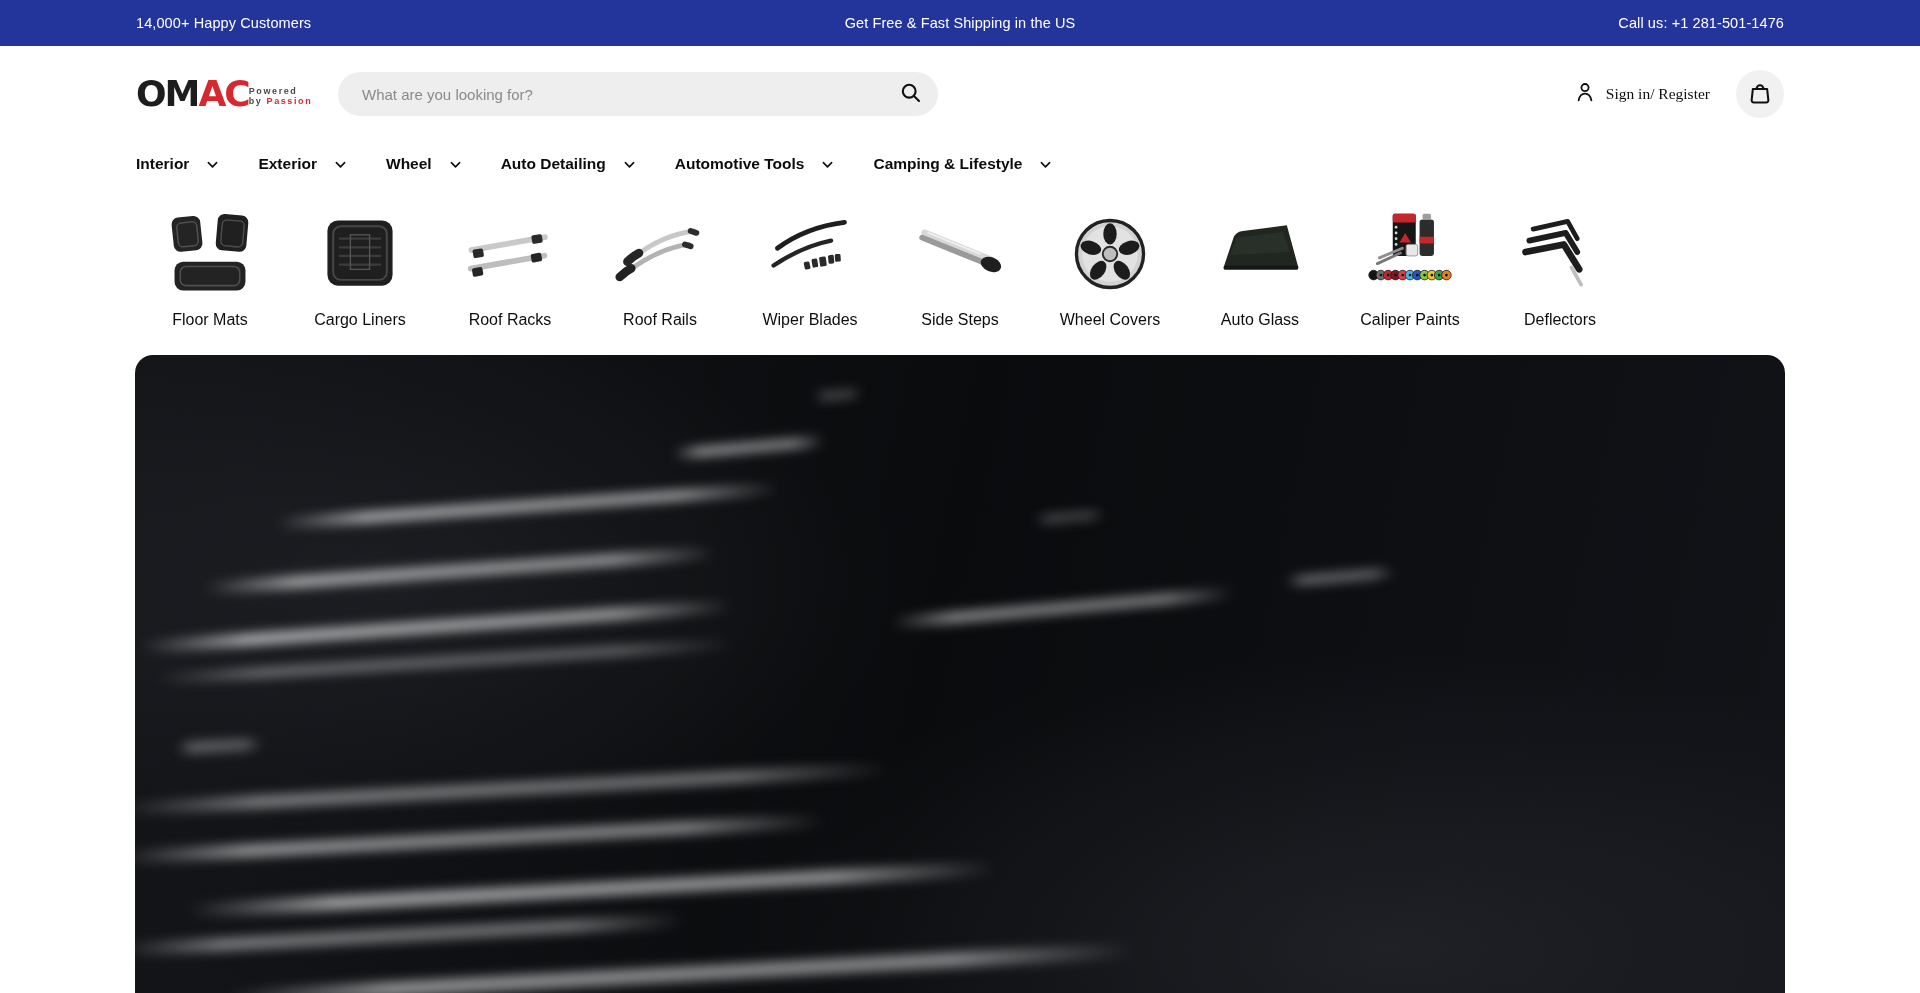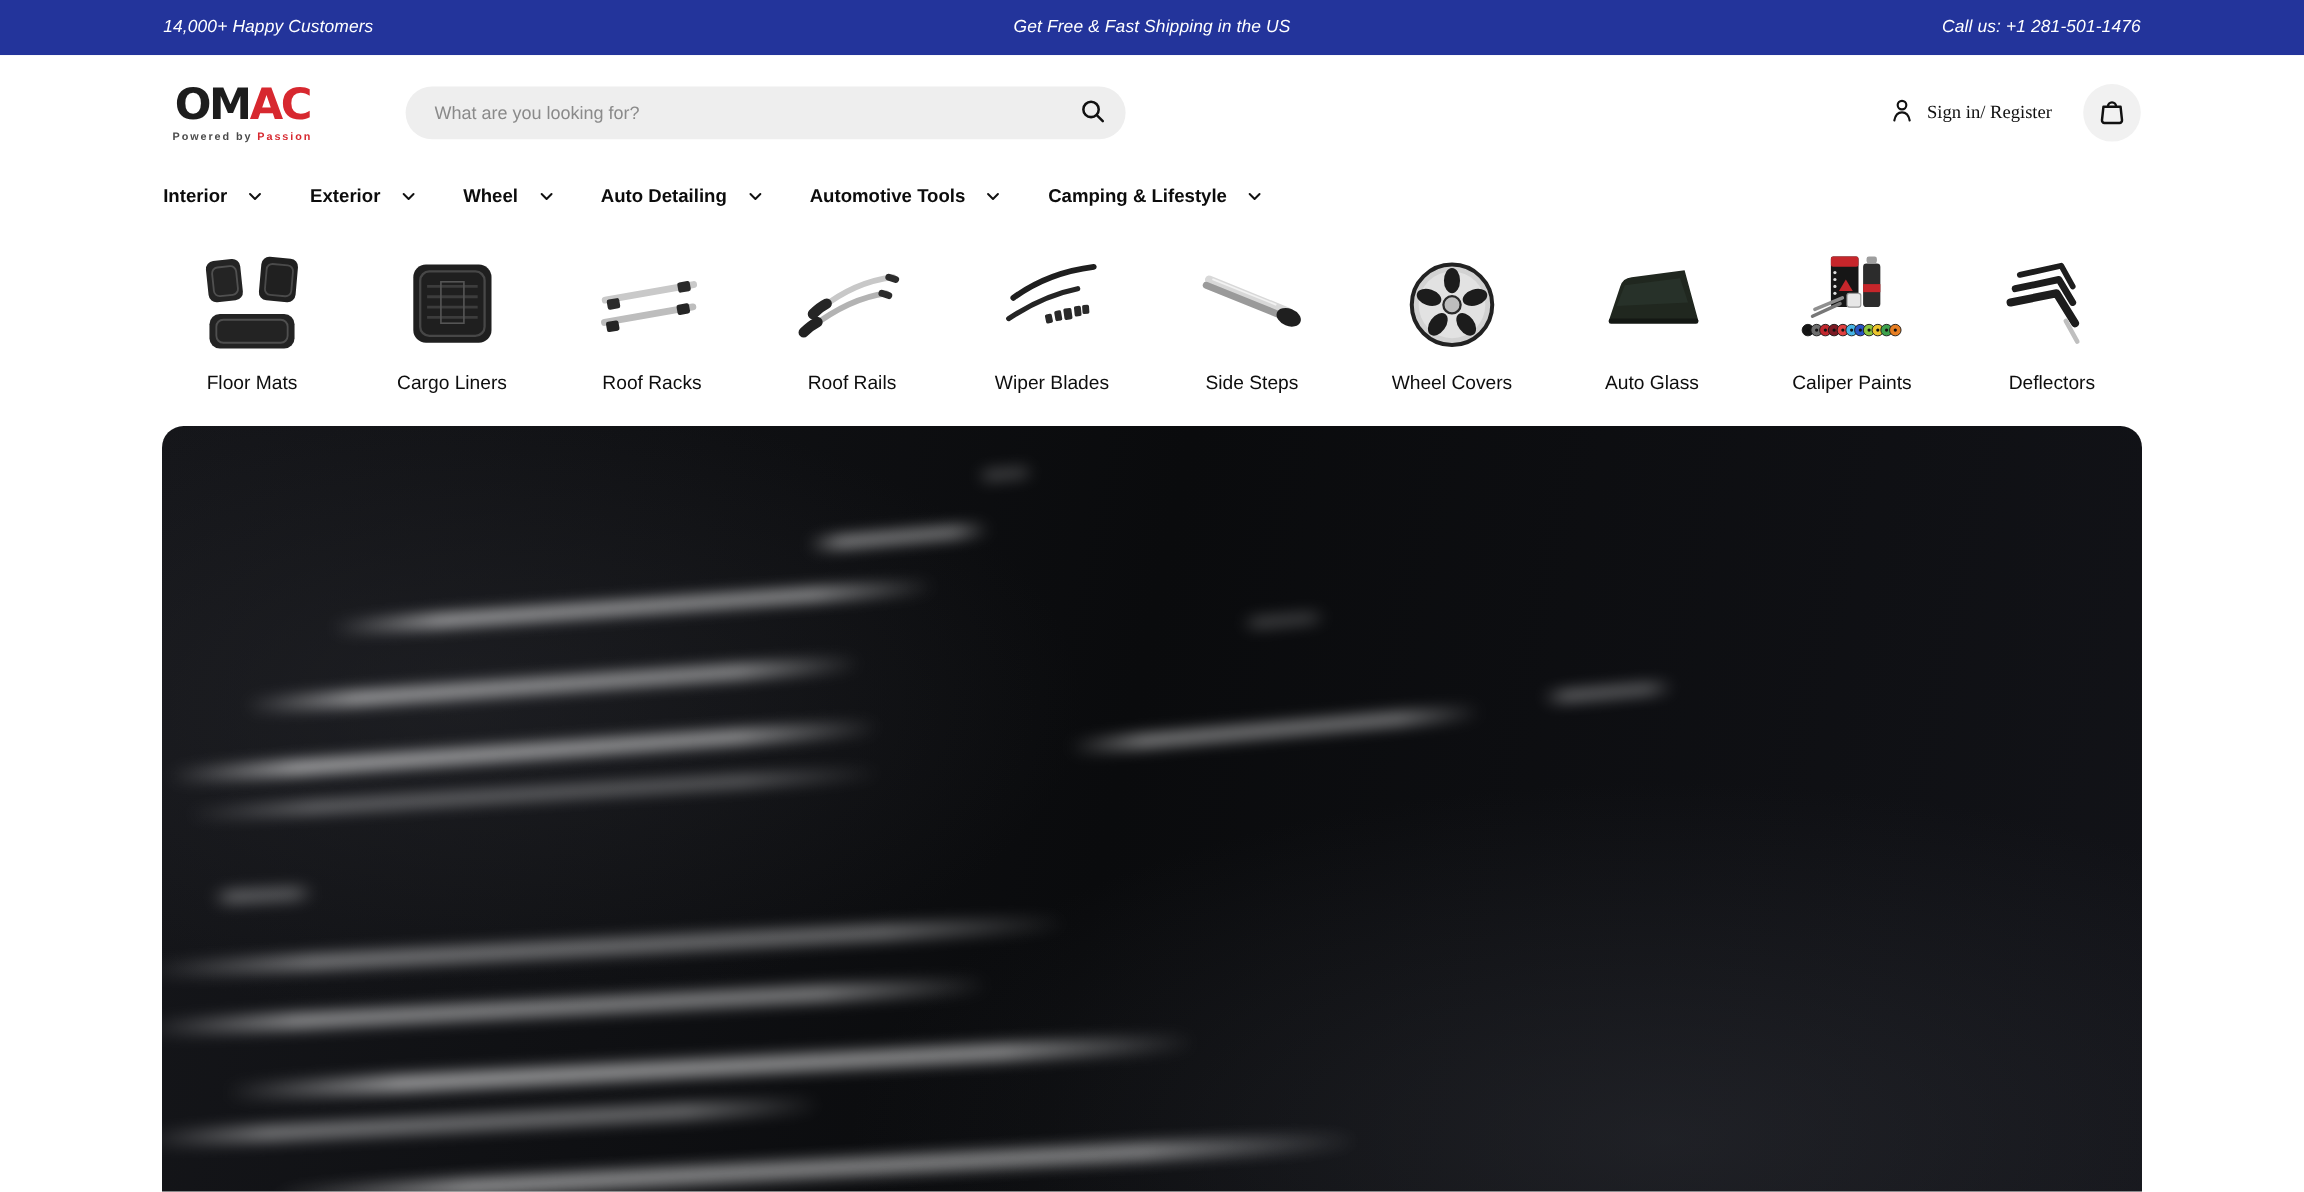--- a/index.html
+++ b/index.html
@@ -9,33 +9,32 @@
     font-family: "Liberation Sans", sans-serif;
     color: #111;
   }
 
   
   .topbar {
     height: 46px; background: #23349B; color: #fff;
     display: flex; align-items: center;
     padding: 0 136px; font-size: 14.5px; font-weight: 500;
     letter-spacing: .1px;
-    font-style: italic;
   }
   .topbar .tb-left  { flex: 1; text-align: left; }
   .topbar .tb-center{ flex: 1.2; text-align: center; }
   .topbar .tb-right { flex: 1; text-align: right; }
 
   
   .header {
     height: 96px; background: #fff;
     display: flex; align-items: center;
     padding: 0 136px;
   }
-  .logo { display: flex; flex-direction: column; align-items: center; cursor: pointer; width: 132px; }
+  .logo { display: flex; flex-direction: row; align-items: center; cursor: pointer; width: 132px; }
   .logo-word {
     font-family: "DejaVu Sans", sans-serif;
     font-size: 36px; font-weight: 900; letter-spacing: -2px; line-height: 1;
   }
   .logo-word .lg-black { color: #1d1d1d; }
   .logo-word .lg-red   { color: #D7282F; }
   .logo-tagline {
     margin-top: 3px; font-size: 9px; letter-spacing: 1.6px; font-weight: 700;
   }
   .logo-tagline .tg-gray { color: #4a4a4a; }
@@ -80,21 +79,21 @@
     display: flex; align-items: center; gap: 18px;
     background: none; border: none; cursor: pointer;
     font-family: "Liberation Sans", sans-serif;
     font-size: 15.5px; font-weight: 700; color: #0c0c0c;
   }
   .nav-item svg { margin-top: 2px; }
 
   
   .categories {
     margin-top: 20px; padding: 0 135px;
-    display: flex; justify-content: space-between;
+    display: flex; justify-content: flex-start;
   }
   .cat {
     width: 150px; display: flex; flex-direction: column; align-items: center;
     cursor: pointer; text-decoration: none; color: #111;
   }
   .cat-icon { width: 96px; height: 96px; display: flex; align-items: center; justify-content: center; }
   .cat-icon svg { width: 92px; height: 92px; }
   .cat-label { margin-top: 9px; font-size: 16px; font-weight: 500; color: #0e0e0e; white-space: nowrap; }
 
   

